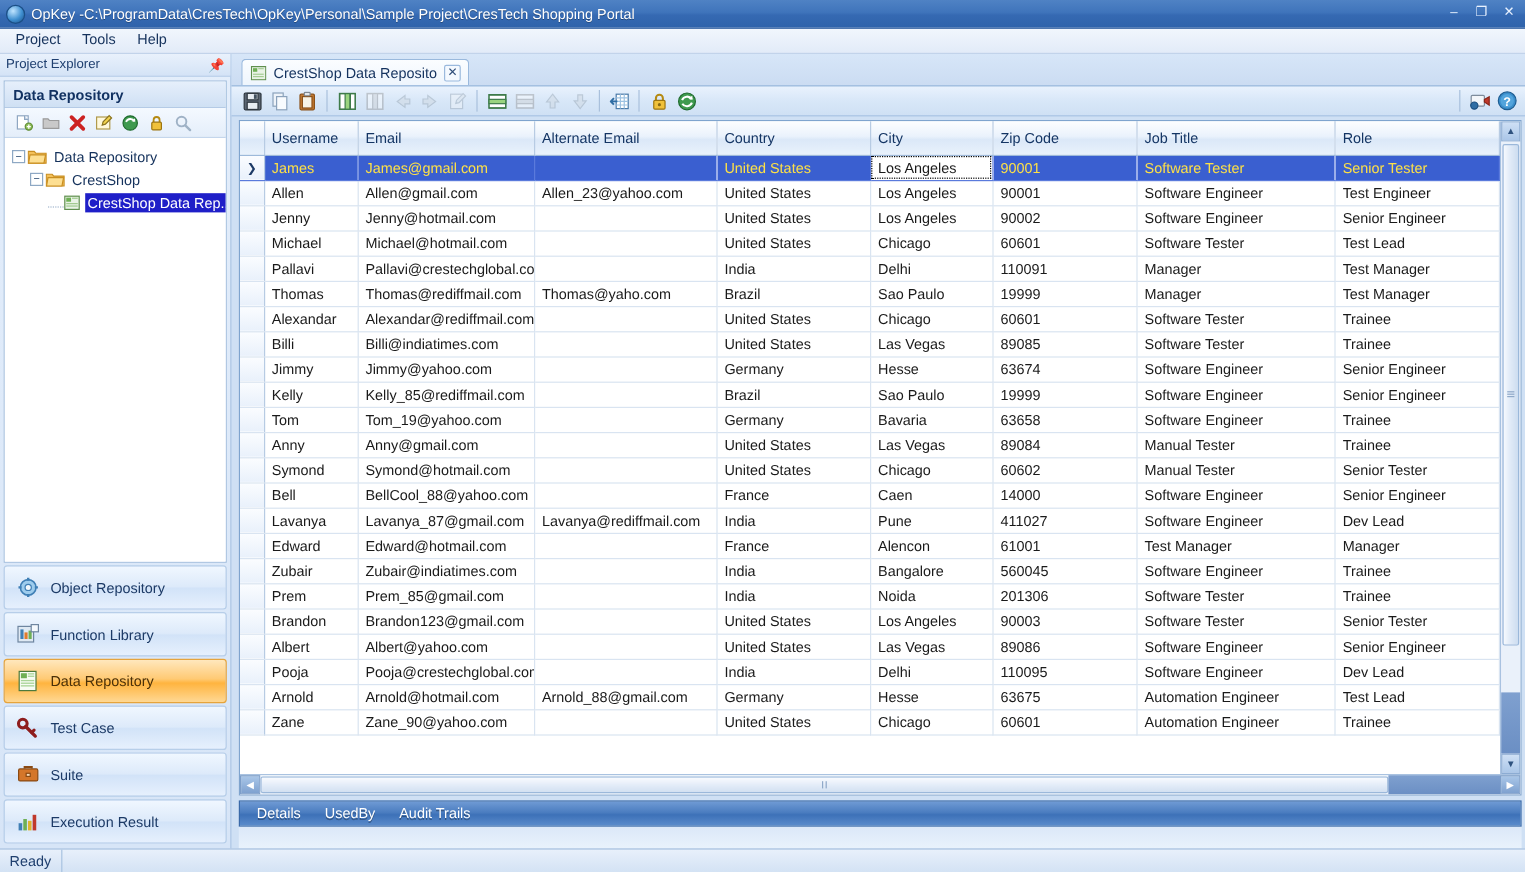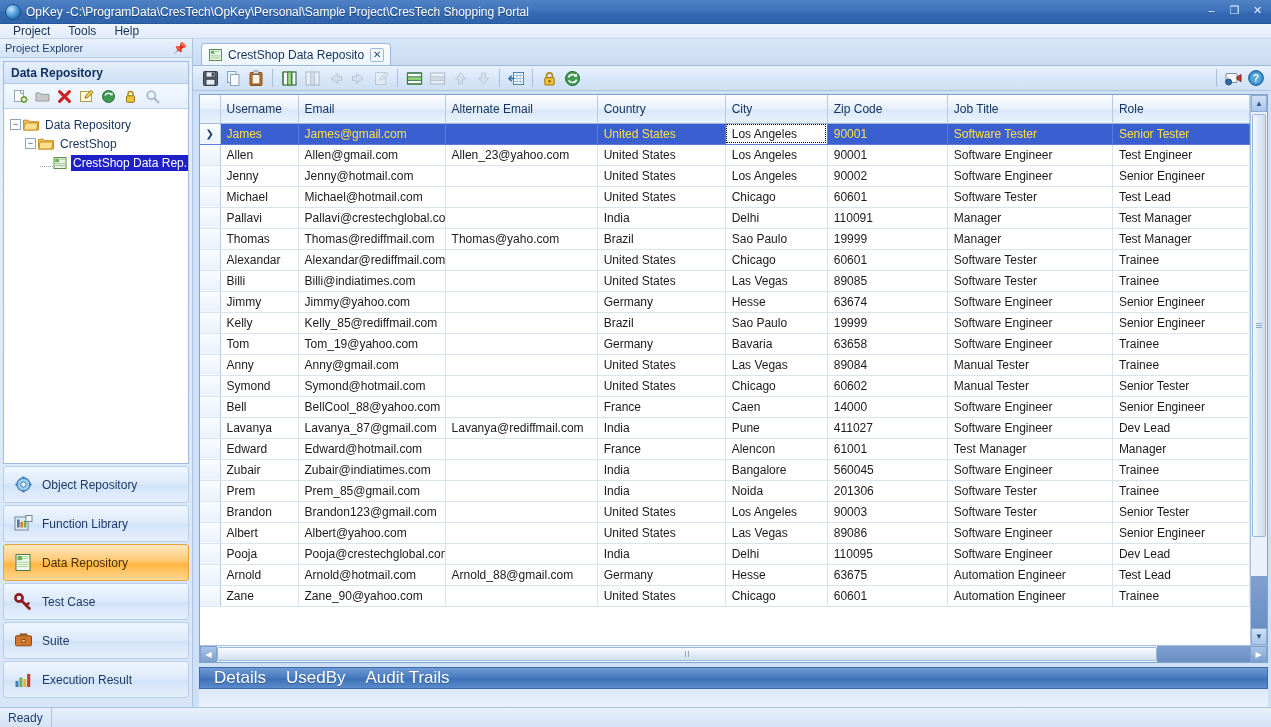--- a/index.html
+++ b/index.html
@@ -45,24 +45,24 @@
   .win-buttons { position: absolute; right: 4px; top: 2px; display: flex; gap: 4px; }
   .win-btn {
     width: 19px; height: 17px;
     display: flex; align-items: center; justify-content: center;
     color: #e9f2ff; font-size: 11px; line-height: 1;
     border-radius: 2px;
   }
 
   
   .menubar {
-    height: 15px;
+    height: 21px;
     background: linear-gradient(180deg,#f1f6fd 0%,#e2ebf8 100%);
     border-bottom: 1px solid #c2d3ea;
-    display: flex; align-items: center;
+    display: flex; align-items: flex-start;
     padding-left: 4px;
   }
   .menu-item {
     padding: 2px 9px; font-size: 12px; color: #15325c; cursor: default;
   }
 
   
   .body-area { flex: 1; display: flex; min-height: 0; background: #c9dbf2; }
 
   
@@ -122,21 +122,21 @@
     display: flex; align-items: center; justify-content: center;
     font-size: 9px; line-height: 1; color: #27486f; flex: 0 0 auto;
   }
   .folder-ico { width: 16px; height: 13px; margin-right: 4px; flex: 0 0 auto; }
   .file-ico { width: 14px; height: 14px; margin-right: 4px; flex: 0 0 auto; }
   .tlabel { padding: 1px 2px; }
   .tlabel.sel { background: #1f1fc8; color: #ffffff; }
   .dotline { width: 13px; flex: 0 0 auto; border-bottom: 1px dotted #8da6c2; height: 9px; margin-right: 0; }
 
   
-  .navlist { flex: 0 0 auto; padding: 2px 3px 7px 3px; }
+  .navlist { flex: 0 0 auto; padding: 2px 3px 2px 3px; }
   .navitem {
     height: 37px;
     display: flex; align-items: center;
     background: linear-gradient(180deg,#f0f7ff 0%,#ddeafa 48%,#d2e3f8 52%,#e6f0fd 100%);
     border: 1px solid #b7cee9;
     border-radius: 3px;
     margin-bottom: 2px;
     padding-left: 8px;
     font-size: 12px; color: #1c3a66;
   }
@@ -305,21 +305,21 @@
   
   .bottom-tabs {
     height: 22px; flex: 0 0 22px;
     margin: 4px 3px 0 6px;
     background: linear-gradient(180deg,#6f9ad4 0%,#4b7dc0 45%,#3d71b8 55%,#5a8bcb 100%);
     border: 1px solid #3a6aa9;
     display: flex; align-items: center;
     padding-left: 6px; gap: 4px;
   }
   .btab {
-    padding: 2px 8px; font-size: 17px; color: #ffffff;
+    padding: 2px 8px; font-size: 12px; color: #ffffff;
     text-shadow: 0 1px 0 rgba(0,0,0,.3);
   }
   .bottom-filler { height: 18px; background: linear-gradient(180deg,#dbe8f8 0%,#e9f2fc 100%); margin: 0 3px 0 6px; }
 
   
   .statusbar {
     height: 20px; flex: 0 0 20px;
     background: linear-gradient(180deg,#e8f0fb 0%,#d3e2f4 100%);
     border-top: 1px solid #a9c2e0;
     display: flex; align-items: center;

